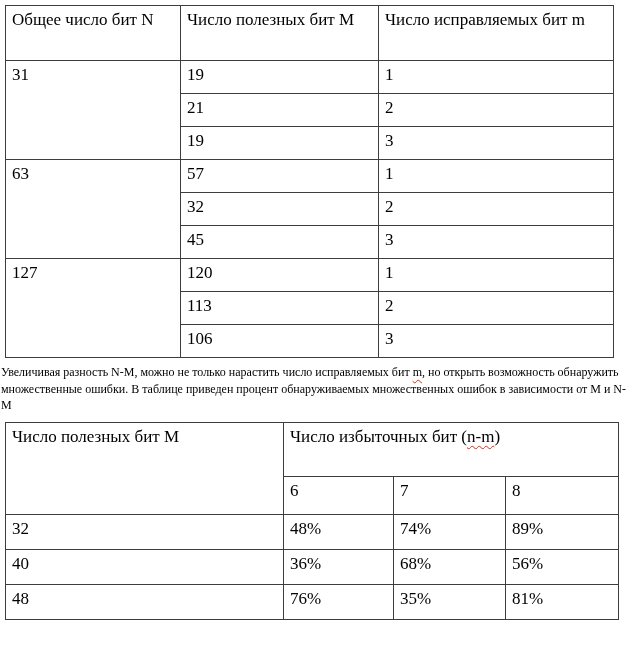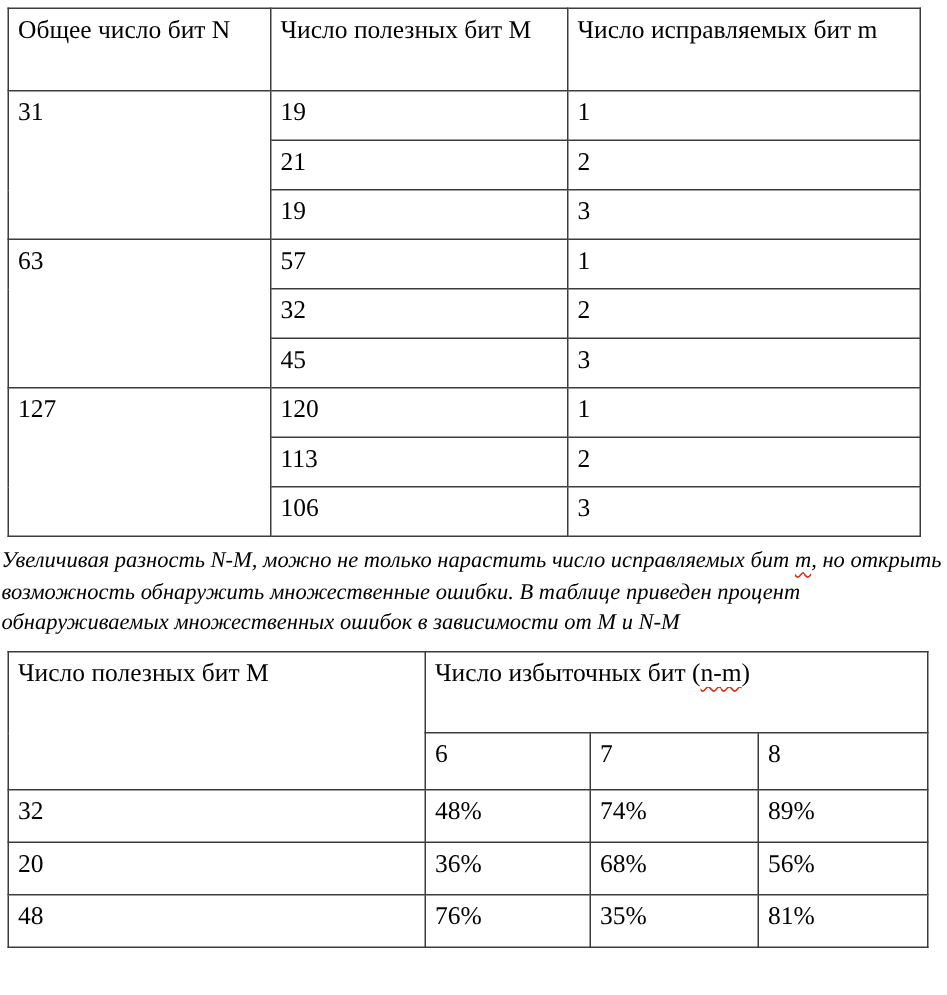--- a/index.html
+++ b/index.html
@@ -37,23 +37,22 @@
   .detect-table {
     margin: 0 0 0 5px;
     width: 613px;
   }
   .detect-table .row-head { height: 54px; }
   .detect-table .row-sub  { height: 38px; }
   .detect-table .row-data { height: 35px; }
   .para {
     margin: 6px 2px 8px 1px;
     width: 628px;
-    font-size: 15px;
+    font-size: 12px;
     line-height: 1.38;
-    font-style: italic;
   }
   .misspelled {
     text-decoration-line: underline;
     text-decoration-style: wavy;
     text-decoration-color: #e02a10;
     text-decoration-thickness: 1px;
     text-underline-offset: 3px;
   }
 </style>
 </head>
@@ -134,21 +133,21 @@
       <td>7</td>
       <td>8</td>
     </tr>
     <tr class="row-data">
       <td>32</td>
       <td>48%</td>
       <td>74%</td>
       <td>89%</td>
     </tr>
     <tr class="row-data">
-      <td>20</td>
+      <td>40</td>
       <td>36%</td>
       <td>68%</td>
       <td>56%</td>
     </tr>
     <tr class="row-data">
       <td>48</td>
       <td>76%</td>
       <td>35%</td>
       <td>81%</td>
     </tr>

